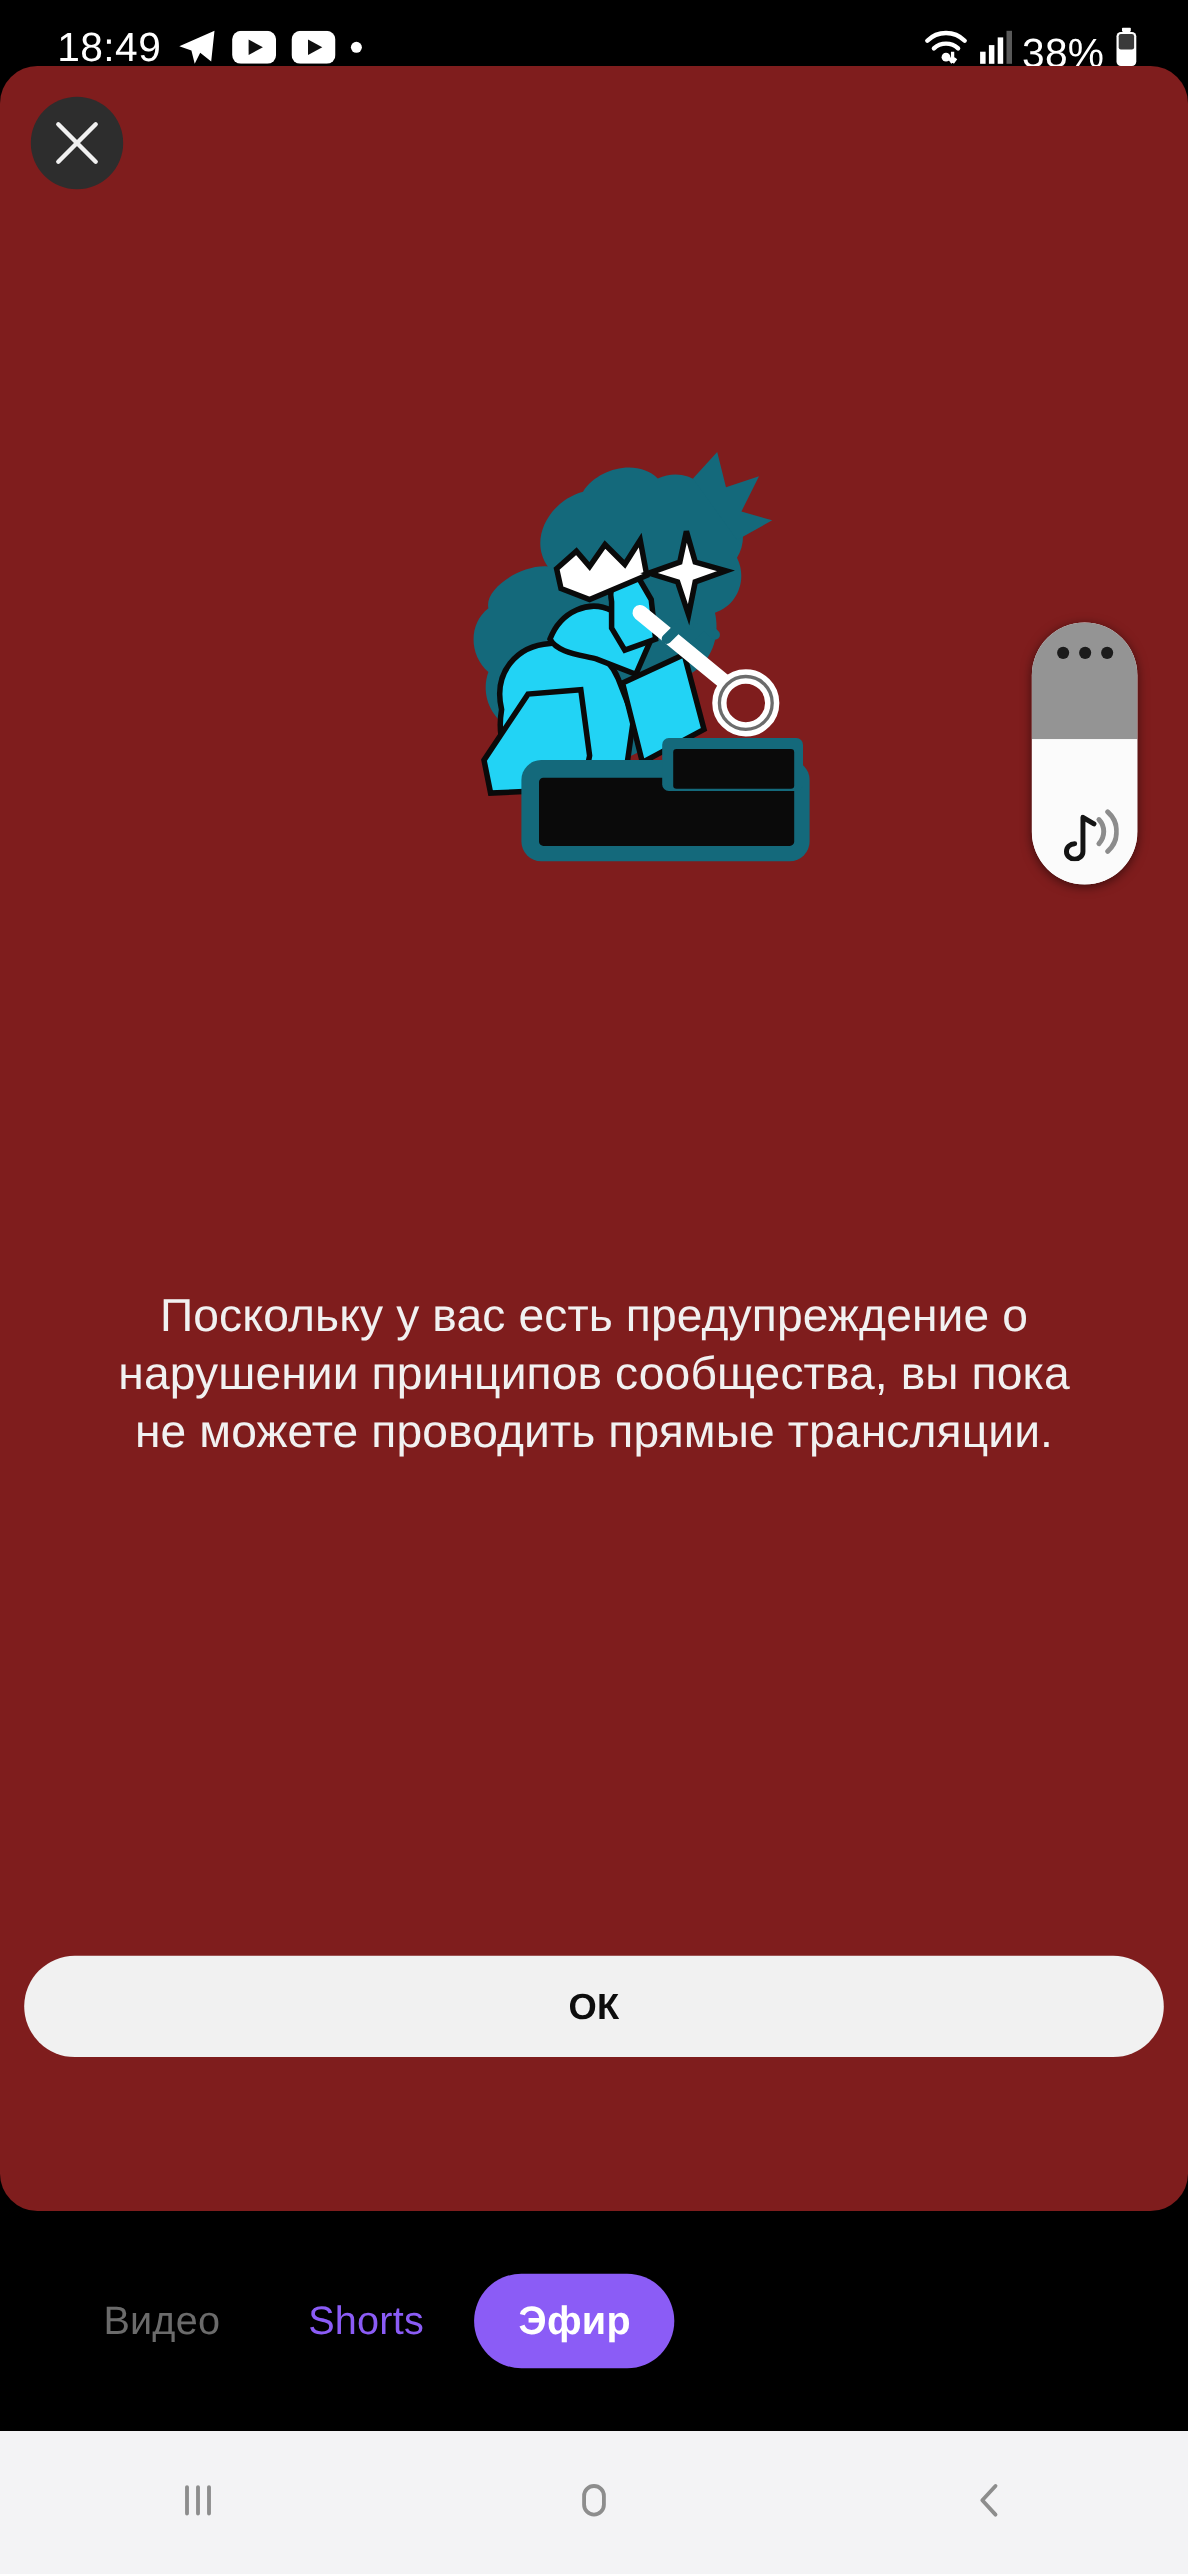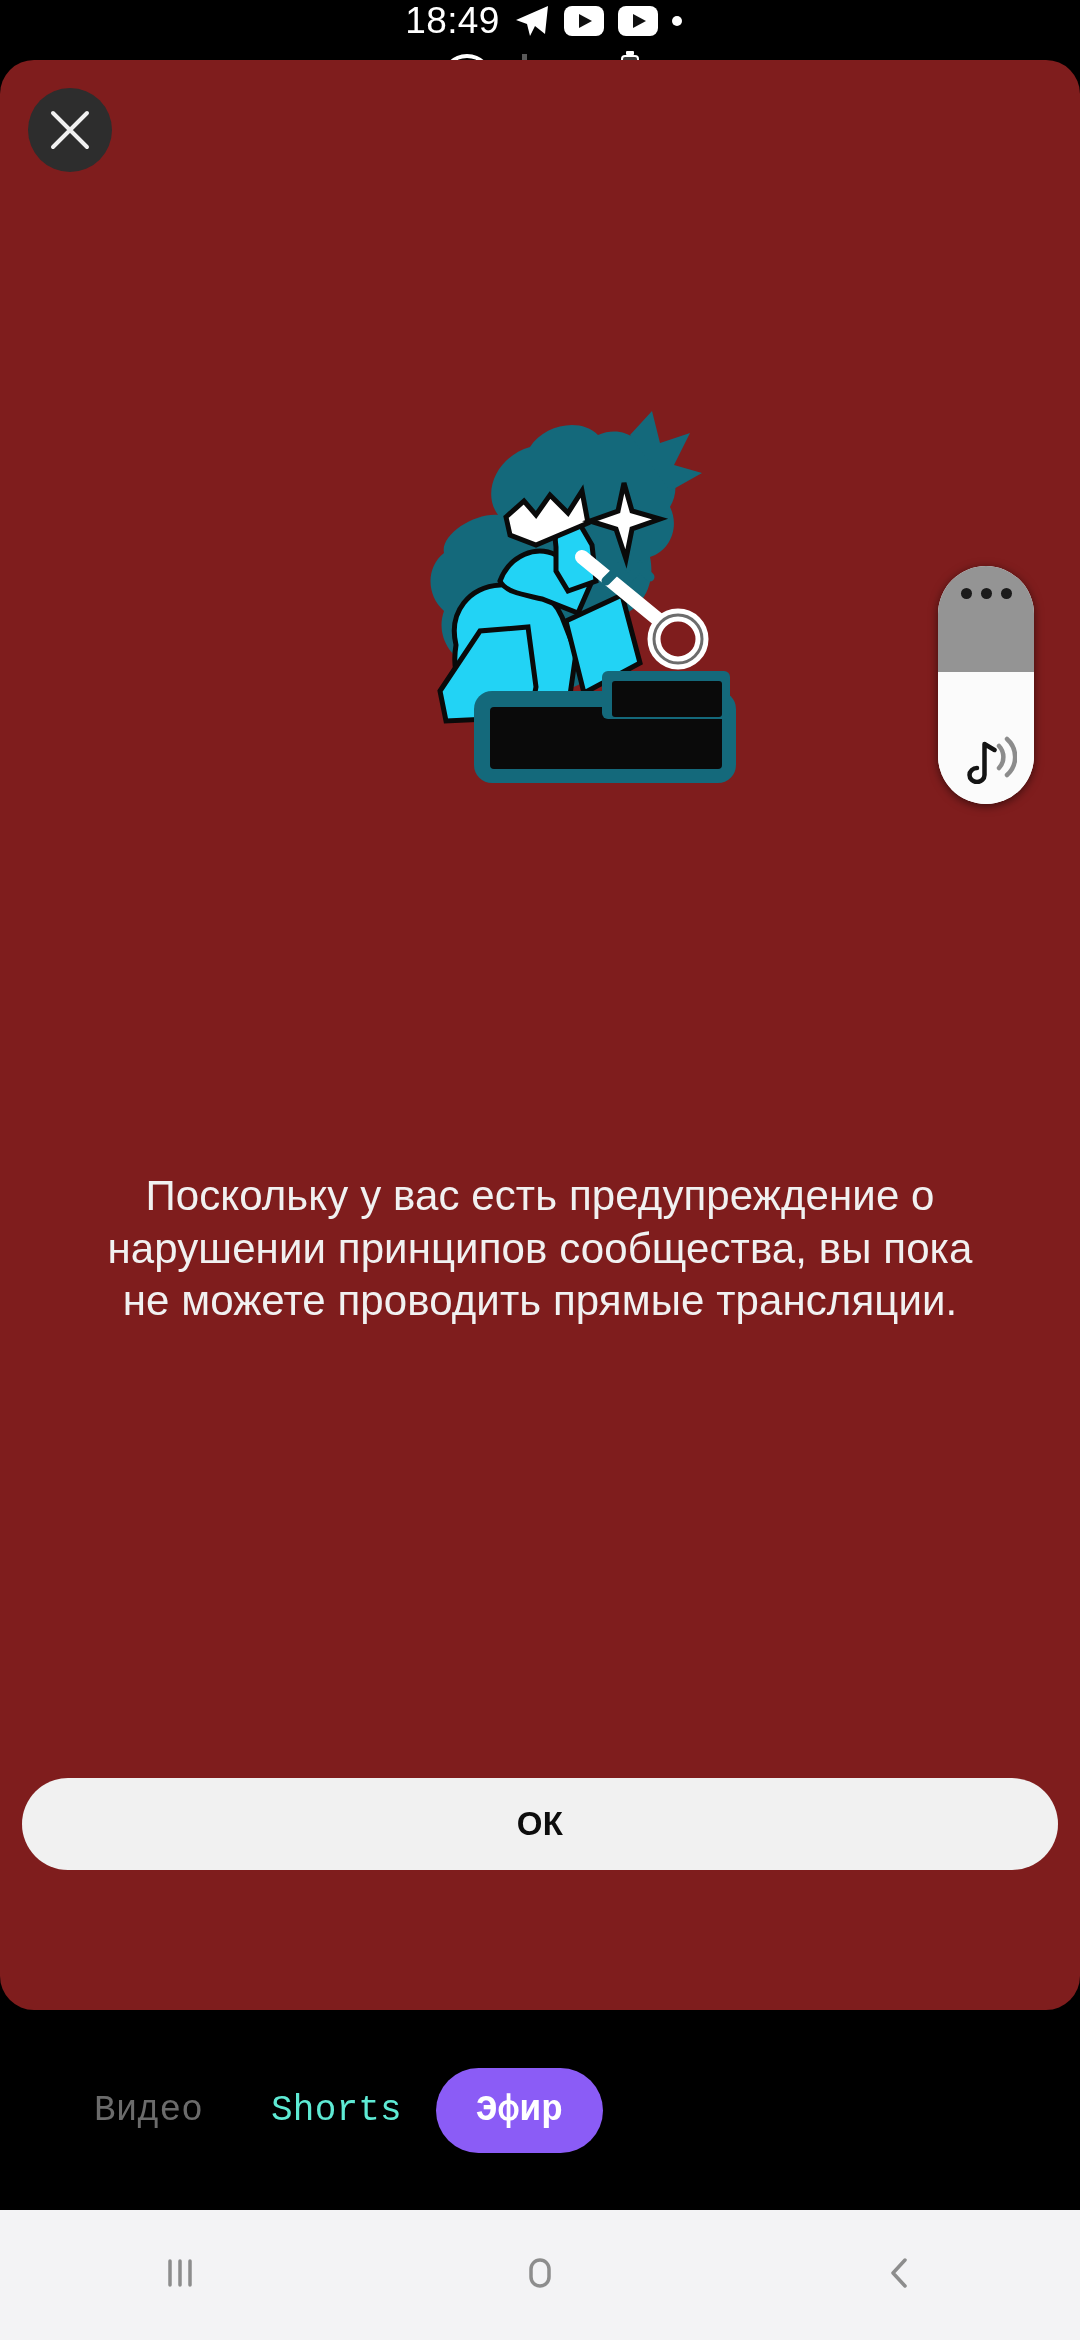--- a/index.html
+++ b/index.html
@@ -8,21 +8,21 @@
     background:#000;
     font-family:"Liberation Sans", sans-serif;
     overflow:hidden;
   }
   .phone { position:relative; width:1080px; height:2340px; background:#000; }
 
   
   .statusbar{
     position:absolute; left:0; top:0; width:1069px; height:86px;
     display:flex; align-items:center; justify-content:space-between;
-    padding:0 34px 0 52px; color:#fff;flex-direction:column;
+    padding:0 34px 0 52px; color:#fff;
   }
   .sb-left{ display:flex; align-items:center; gap:14px; }
   .sb-time{ font-size:37px; letter-spacing:.4px; color:#fff; font-weight:400; }
   .sb-right{ display:flex; align-items:center; gap:9px; }
   .sb-pct{ font-size:37px; color:#fff; font-weight:400; letter-spacing:.3px;margin-top:12px; }
   .icn{ display:inline-block; line-height:0; }
   .dot-small{ width:10px; height:10px; border-radius:50%; background:#fff; display:inline-block; }
 
   
   .card{
@@ -59,28 +59,28 @@
     display:flex; align-items:center; justify-content:center;
     cursor:pointer; font-family:"Liberation Sans", sans-serif;
   }
   .btn-primary{ background:#f1f1f1; color:#0d0d0d; }
   .btn-secondary{ background:#272727; color:#f1f1f1; }
 
   
   .tabs{
     position:absolute; left:0; top:2055px; width:1080px; height:110px;
     display:flex; align-items:center; justify-content:flex-start;
-    padding-left:60px; gap:0;font-family:Liberation Mono, monospace;
+    padding-left:60px; gap:12px;
   }
   .tab{
     font-size:36px; font-weight:400; letter-spacing:.2px;
     padding:22px 34px; border-radius:44px; cursor:pointer; white-space:nowrap;
   }
   .tab.dim{ color:#6b6b6b; }
-  .tab.mid{ color:#5eead4; }
+  .tab.mid{ color:#8b5cf6; }
   .tab.active{ color:#ffffff; background:#8b5cf6; font-weight:700; padding:22px 40px; }
 
   
   .navbar{
     position:absolute; left:0; bottom:0; width:1080px; height:130px;
     background:#f3f3f5; display:flex; align-items:center; justify-content:space-around;
   }
   .navbtn{ width:180px; height:130px; display:flex; align-items:center; justify-content:center; cursor:pointer; }
 
   

